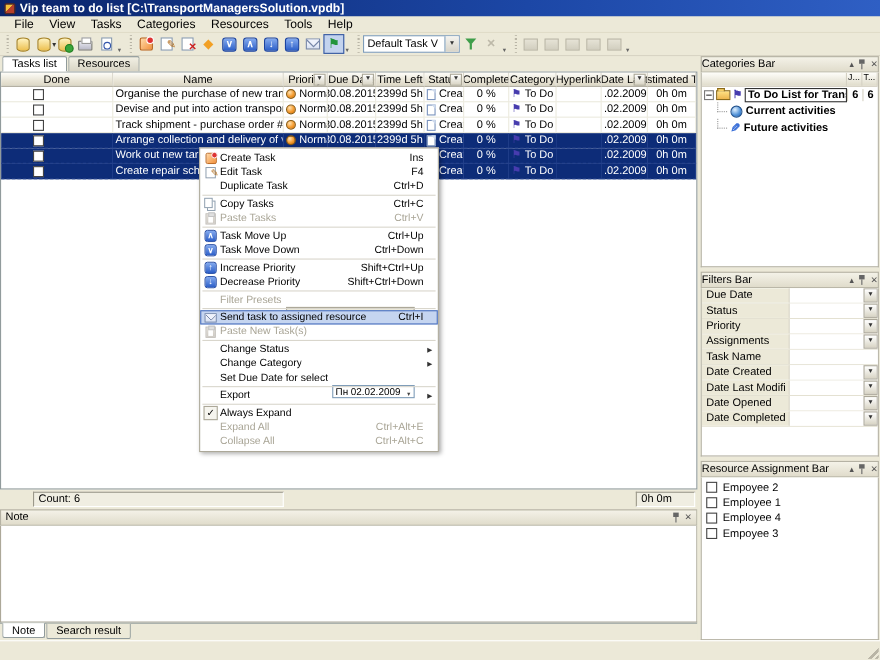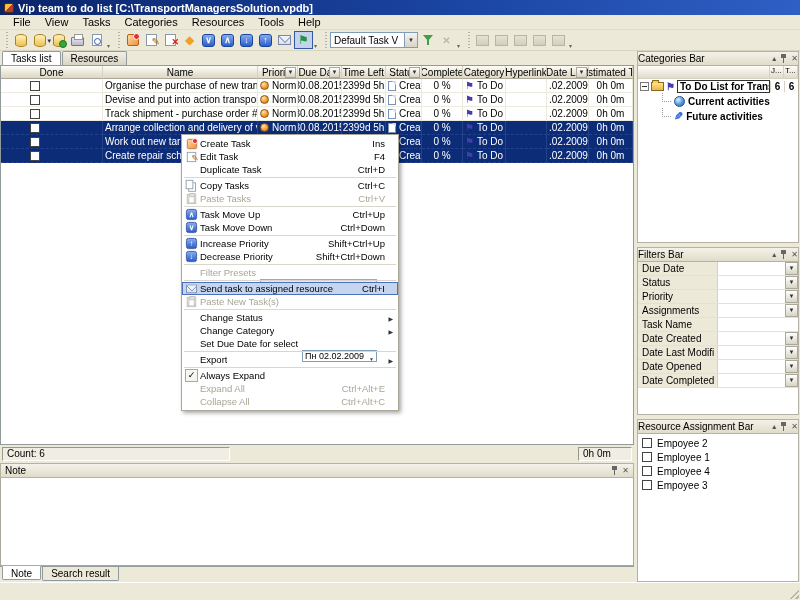--- a/index.html
+++ b/index.html
@@ -112,21 +112,21 @@
   .ball { width:9px; height:9px; border-radius:50%; flex:none; border:1px solid #8a5a10;
     background:radial-gradient(circle at 35% 30%,#ffe2b0,#f59b2e 55%,#c96a06); }
   .pg { width:8px; height:10px; background:#fff; border:1px solid #7a93bd; flex:none; position:relative; }
   .pg::before { content:''; position:absolute; right:-1px; top:-1px; border-top:4px solid #cdd9ec; border-left:4px solid transparent; }
   .flg { color:#473cae; font-size:10px; line-height:10px; flex:none; }
 
   
   .countrow { height:18px; display:flex; align-items:center; background:#ece9d8; padding:0 2px; flex:none; }
   .sunken { height:14px; line-height:12px; font-size:10px; padding:0 4px; background:#f0eee2;
     border:1px solid; border-color:#9b988a #fff #fff #9b988a; overflow:hidden; white-space:nowrap; }
-  .countbox { width:228px; }
+  .countbox { margin-left:28px; width:228px; }
   .timebox { margin-left:auto; width:54px; }
 
   
   .noteheader { height:15px; display:flex; align-items:center; background:linear-gradient(#f4f2e8,#e0dccb);
     border:1px solid #b5b2a4; padding:0 4px; font-size:10px; flex:none; }
   .hbtns { margin-left:auto; display:flex; align-items:center; gap:4px; }
   .hbtn { font-size:8px; color:#555; line-height:8px; }
   .pinic { width:7px; height:9px; position:relative; }
   .pinic::before { content:''; position:absolute; left:1px; top:0; width:5px; height:4px; background:#666; }
   .pinic::after { content:''; position:absolute; left:3px; top:4px; width:1px; height:5px; background:#666; }
@@ -149,21 +149,21 @@
   
   .treehdr { height:13px; display:flex; border-bottom:1px solid #d5d1c3; background:linear-gradient(#fefdf9,#e0dccb); }
   .treehdr .sp { flex:1; border-right:1px solid #d5d1c3; }
   .treehdr .c { width:14px; font-size:8px; overflow:hidden; white-space:nowrap; border-right:1px solid #d5d1c3; padding-left:1px; }
   .trow { height:15px; display:flex; align-items:center; font-size:10px; font-weight:bold; white-space:nowrap; }
   .exp { width:9px; height:9px; border:1px solid #7a7a7a; background:#fff center/5px 1px no-repeat linear-gradient(#333,#333); margin:0 2px; flex:none; }
   .ic-folder { width:13px; height:9px; background:linear-gradient(#ffe285,#edb64e); border:1px solid #8a6a1a; position:relative; margin-right:2px; flex:none; }
   .ic-folder::before { content:''; position:absolute; top:-3px; left:0; width:5px; height:2px; background:#f4cd66; border:1px solid #8a6a1a; border-bottom:none; }
   .rootlabel { flex:1; border:1px solid #333; background:#fff; padding:0 2px; overflow:hidden; margin-left:2px; }
   .cnt { width:14px; text-align:center; border-left:1px solid #d5d1c3; flex:none; }
-  .tchild { padding-left:24px; }
+  .tchild { padding-left:14px; }
   .tchild .elbow { width:9px; height:9px; border-left:1px dotted #999; border-bottom:1px dotted #999; margin:-4px 3px 4px 0; flex:none; }
   .tchild .ic { margin-right:3px; }
 
   
   .frow { height:14px; display:flex; align-items:stretch; border-bottom:1px solid #e4e1d2; }
   .flabel { width:80px; background:#ece9d8; border-right:1px solid #d5d1c3; font-size:10px; padding:1px 4px; overflow:hidden; white-space:nowrap; flex:none; }
   .fval { flex:1; background:#fff; position:relative; }
   .fdd { display:none; position:absolute; right:0; top:0; width:13px; height:13px; border:1px solid #aca899;
     background:linear-gradient(#fff,#d8d4c4); font-size:6px; line-height:11px; text-align:center; color:#333; }
   .frow.hasdd .fdd { display:block; }

